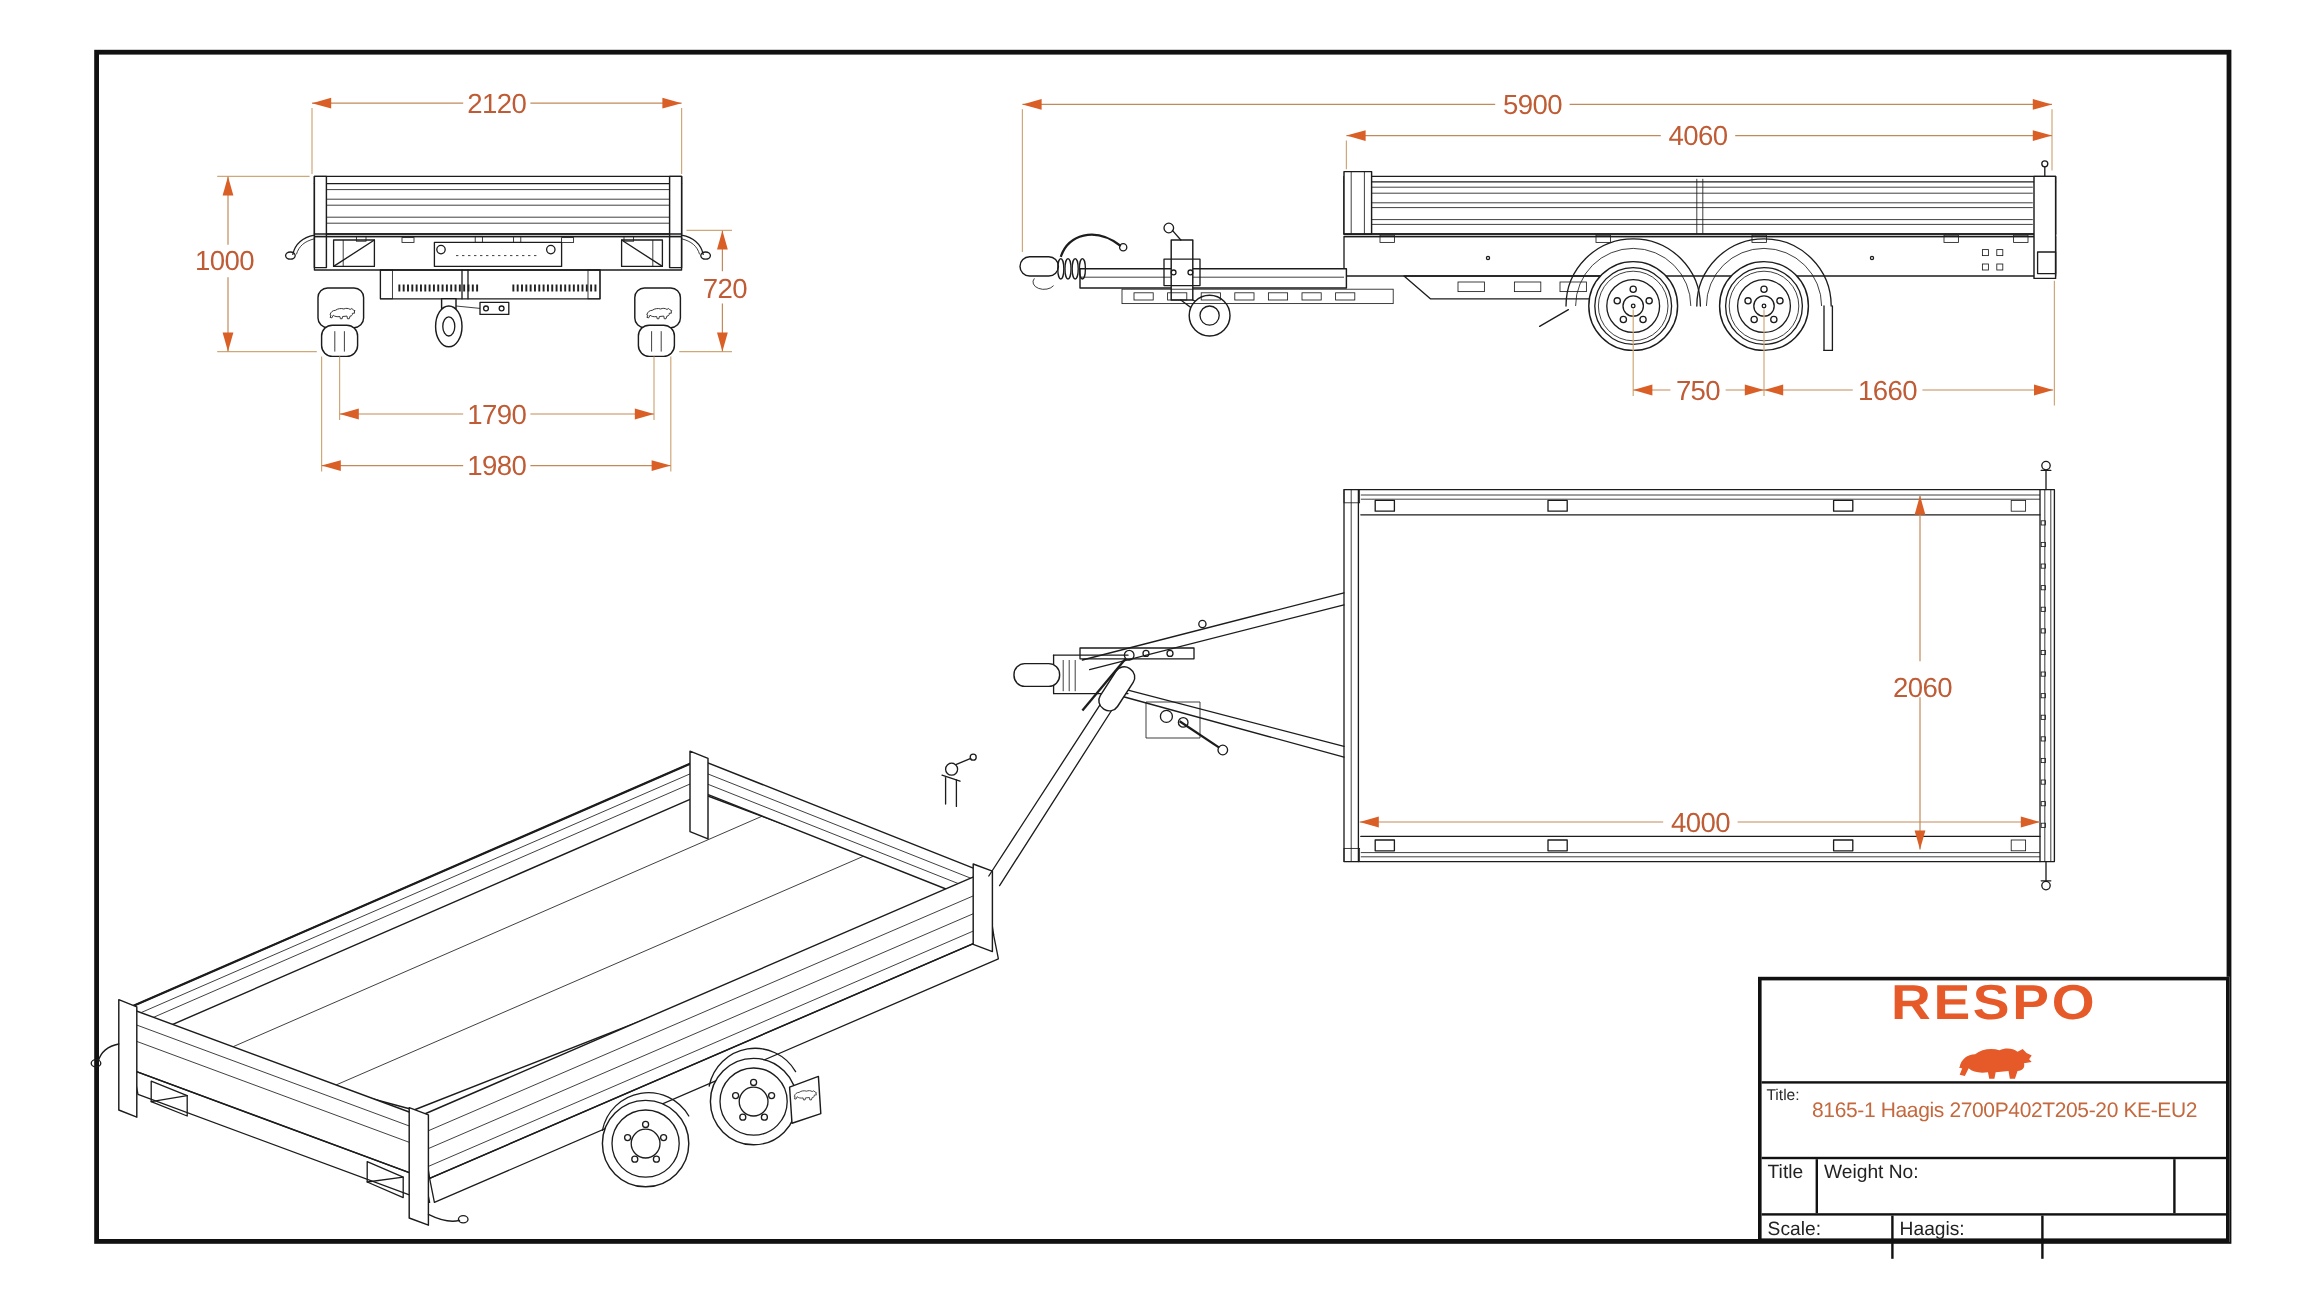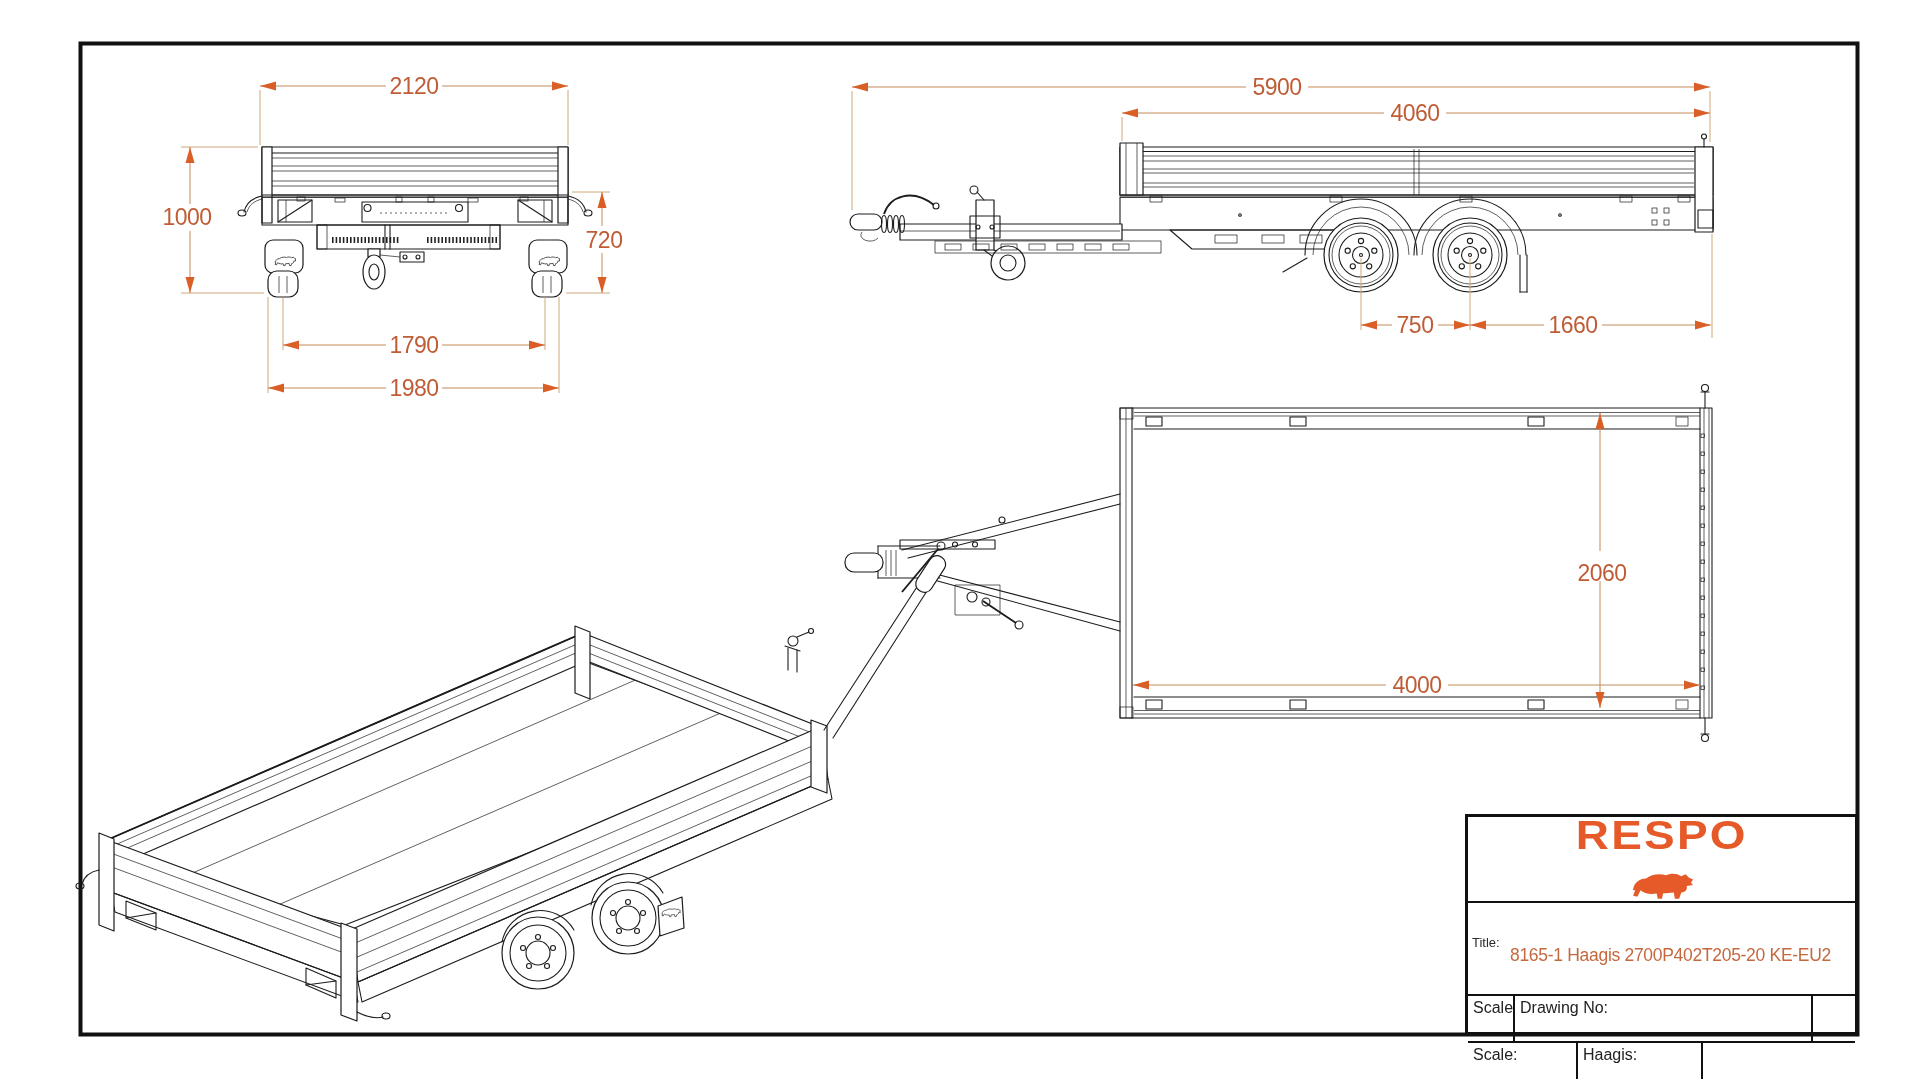--- a/index.html
+++ b/index.html
@@ -15,21 +15,21 @@
   .arr {fill:#d95f27;stroke:none;}
   .dtx {fill:#bf5c35;font-size:23px;letter-spacing:-0.5px;}
   .hatch{stroke:#222;stroke-width:6;stroke-dasharray:1.6,2;fill:none;}
   
   #tblock{position:absolute;left:1465px;top:814px;width:393px;height:221px;
           border:3px solid #111;box-sizing:border-box;background:#fff;}
   .tb-row{box-sizing:border-box;border-bottom:2.5px solid #111;position:relative;}
   .tb-logo{height:86px;display:flex;flex-direction:column;align-items:center;justify-content:space-between;}
   .tb-logo-text{font-weight:800;font-size:41px;line-height:0.9;color:#e55a28;letter-spacing:2px;
                 transform:scaleX(1.12);}
-  .tb-title{height:63px;margin-top:30px;}
+  .tb-title{height:63px;}
   .tb-title-label{position:absolute;top:2px;left:4px;font-size:13px;color:#2b2b2b;}
   .tb-title-text{position:absolute;left:42px;right:4px;top:12px;font-size:17.5px;color:#c4683e;
                  letter-spacing:-0.3px;white-space:nowrap;}
   .tb-size{height:47px;display:grid;grid-template-columns:47px 298px 1fr;}
   .tb-scale{height:36px;display:grid;grid-template-columns:110px 125px 1fr;border-bottom:none;}
   .tb-cell{box-sizing:border-box;border-right:2px solid #111;padding:3px 5px;font-size:16px;color:#222;}
   .tb-cell:last-child{border-right:none;}
 </style>
 </head>
 <body>
@@ -466,22 +466,22 @@
     <div class="tb-logo-text">RESPO</div>
     <svg width="74" height="30" viewBox="0 0 60 28">
       <use href="#bull" fill="#e55a28"></use>
     </svg>
   </div>
   <div class="tb-row tb-title">
     <span class="tb-title-label">Title:</span>
     <span class="tb-title-text">8165-1 Haagis 2700P402T205-20 KE-EU2</span>
   </div>
   <div class="tb-row tb-size">
-    <div class="tb-cell">Scale</div>
-    <div class="tb-cell">Drawing No:</div>
+    <div class="tb-cell">Title</div>
+    <div class="tb-cell">Weight No:</div>
     <div class="tb-cell"></div>
   </div>
   <div class="tb-row tb-scale">
     <div class="tb-cell">Scale:</div>
     <div class="tb-cell">Haagis:</div>
     <div class="tb-cell"></div>
   </div>
 </div>
 
 </div>

